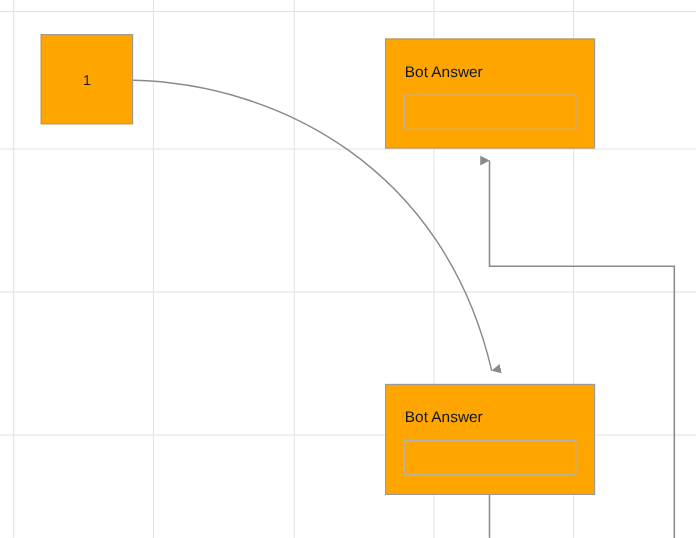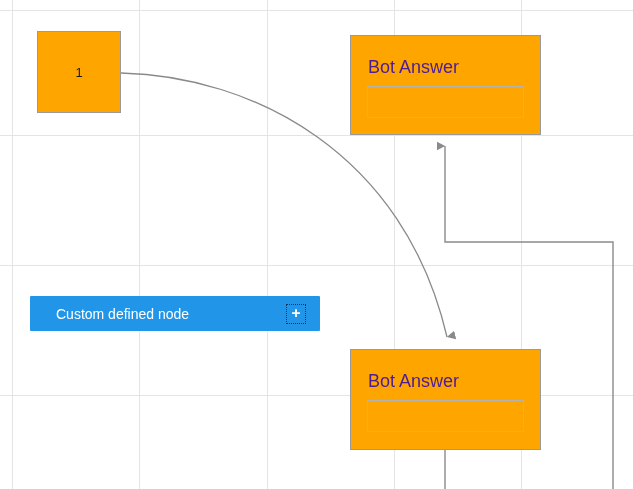--- a/index.html
+++ b/index.html
@@ -70,22 +70,22 @@
   .node-start-label {
     font-size: 13px;
     color: #1a1a1a;
     line-height: 1;
   }
 
   .node-bot-title {
     position: absolute;
     left: 17px;
     top: 22px;
-    font-size: 18px;
-    color: #4c1d95;
+    font-size: 14px;
+    color: #0f172a;
     line-height: 1;
     white-space: nowrap;
   }
   .node-bot-slot {
     position: absolute;
     left: 16px;
     right: 16px;
     top: 50px;
     height: 32px;
     box-sizing: border-box;
@@ -162,22 +162,14 @@
   <div class="node node-bot" style="left:350px; top:35px; width:191px; height:100px;">
     <div class="node-bot-title">Bot Answer</div>
     <div class="node-bot-slot"></div>
   </div>
 
   <div class="node node-bot" style="left:350px; top:349px; width:191px; height:101px;">
     <div class="node-bot-title">Bot Answer</div>
     <div class="node-bot-slot"></div>
   </div>
 
-  <div class="custom-bar" style="left:30px; top:296px; width:290px; height:35px;">
-    <span class="custom-bar-label">Custom defined node</span>
-    <span class="add-node-btn">
-      <svg width="12" height="12" viewBox="0 0 12 12" aria-hidden="true">
-        <path d="M5.1,1.2 h1.8 v3.0 h3.0 v1.8 h-3.0 v3.0 h-1.8 v-3.0 h-3.0 v-1.8 h3.0 z" fill="#ffffff"></path>
-      </svg>
-    </span>
-  </div>
 
 </div>
 
 </body></html>

